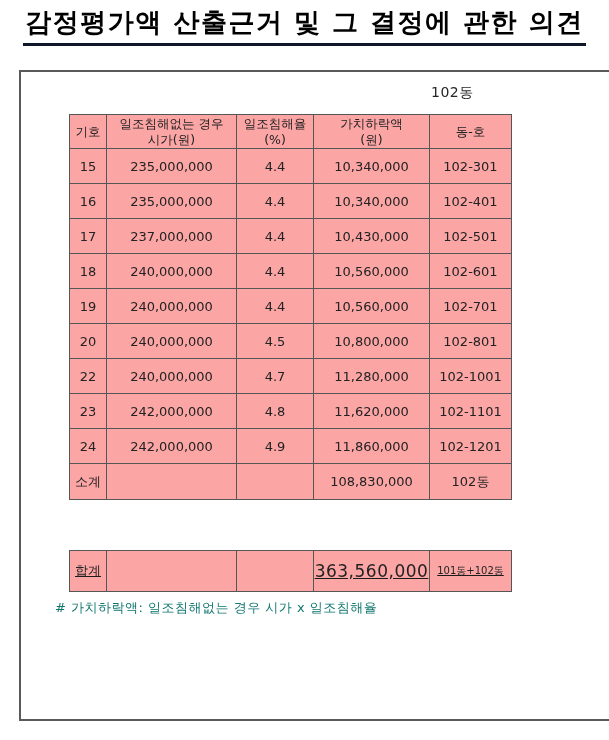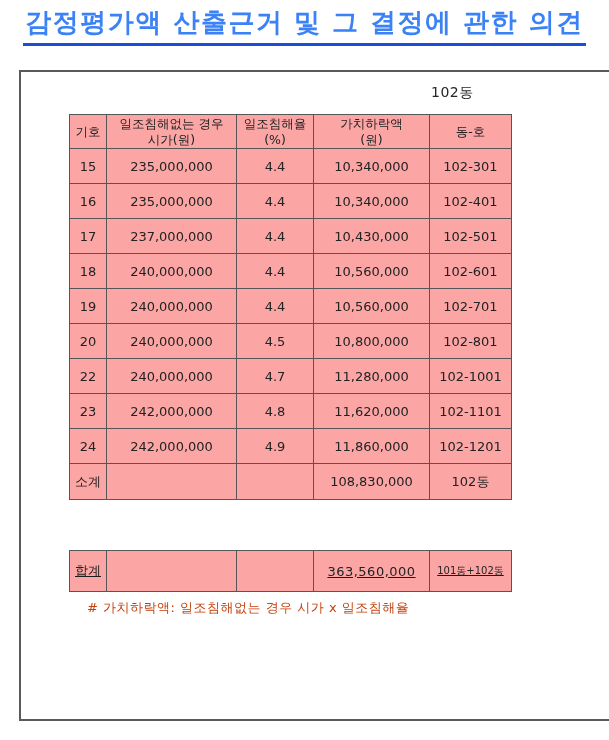--- a/index.html
+++ b/index.html
@@ -20,22 +20,22 @@
     top: 5px;
     left: 0;
     width: 609px;
     text-align: center;
   }
   .title-text {
     display: inline-block;
     font-size: 26px;
     font-weight: 700;
     letter-spacing: 1.5px;
-    color: #3b82f6;
-    border-bottom: 3px solid #1d4ed8;
+    color: #000000;
+    border-bottom: 3px solid #0f172a;
     padding: 0 2px 3px 2px;
     white-space: nowrap;
   }
   .outer-box {
     position: absolute;
     left: 19px;
     top: 70px;
     width: 566px;
     height: 647px;
     border: 2px solid #5a5a5a;
@@ -72,28 +72,28 @@
   .main-table thead th {
     height: 33px;
     line-height: 1.25;
     white-space: pre-line;
     font-size: 12.5px;
   }
   .main-table tbody tr { height: 35px; }
   .main-table .subtotal-row { height: 36px; }
   .total-table { top: 478px; text-decoration: underline; }
   .total-table tr { height: 41px; }
-  .total-table .total-value { font-size: 13px; letter-spacing: 0.5px; }
+  .total-table .total-value { font-size: 17px; letter-spacing: 0.5px; }
   .total-table .total-unit { font-size: 10px; }
   .footnote {
     position: absolute;
-    left: 66px;
+    left: 34px;
     top: 527px;
     font-size: 13px;
-    color: #c2410c;
+    color: #0f766e;
     letter-spacing: 0.5px;
     white-space: nowrap;
   }
   .col-no   { width: 37px; }
   .col-price{ width: 130px; }
   .col-rate { width: 77px; }
   .col-val  { width: 116px; }
   .col-unit { width: 82px; }
 </style>
 </head>

